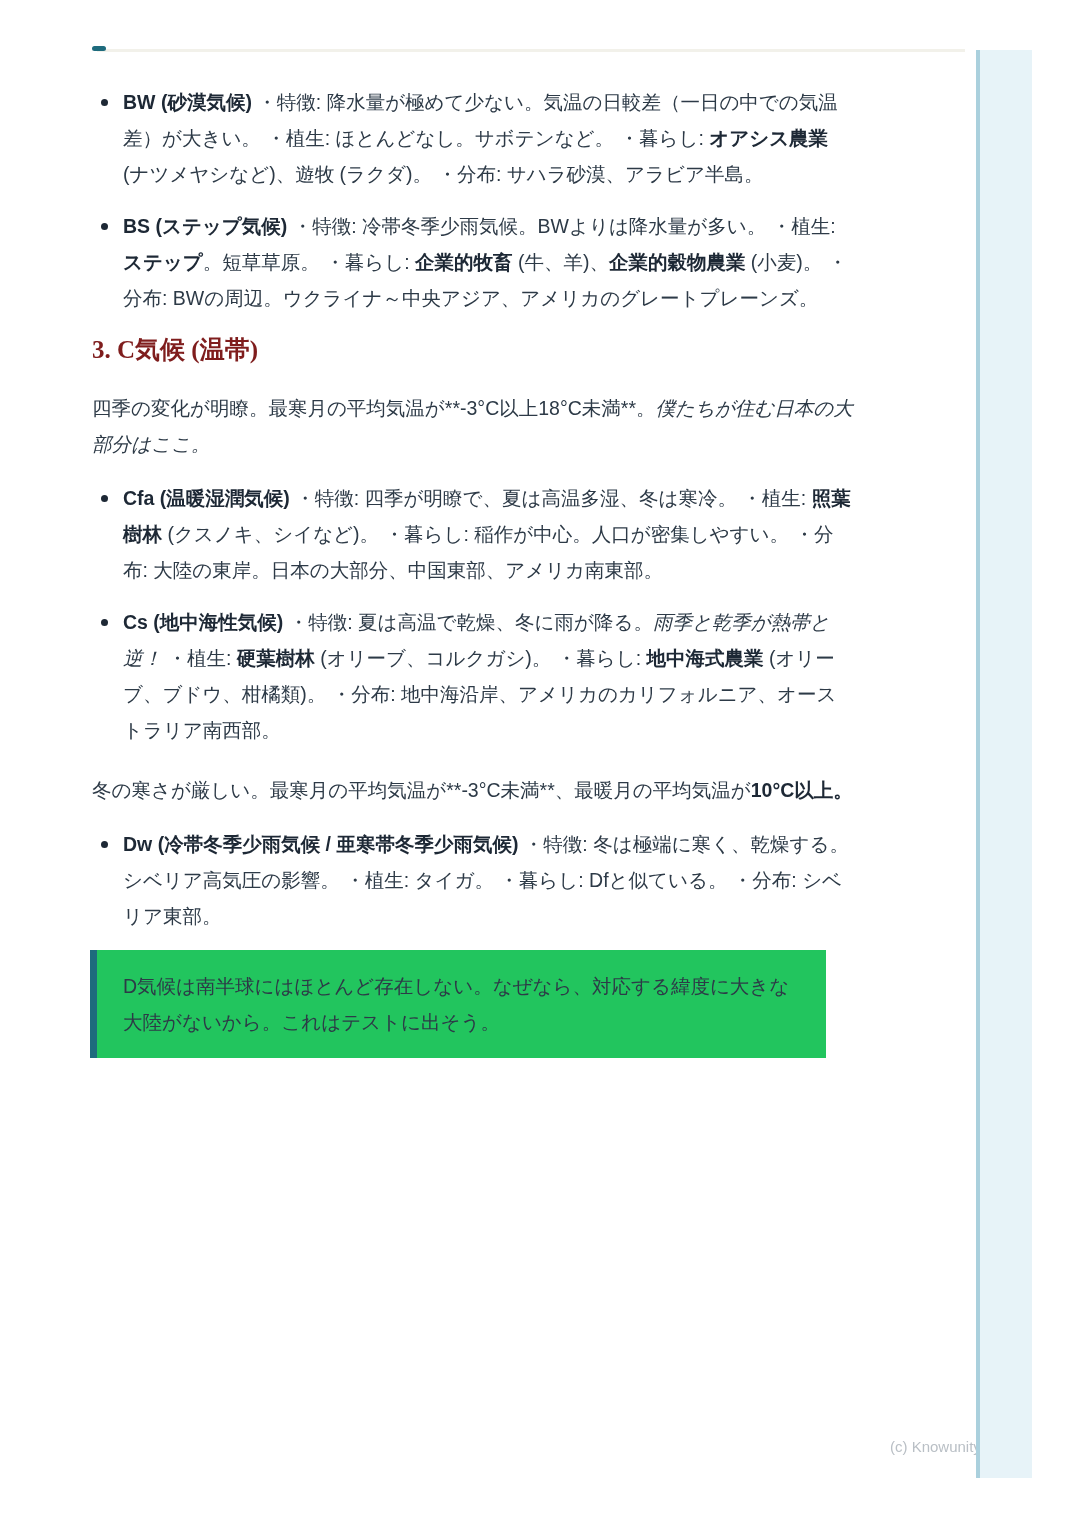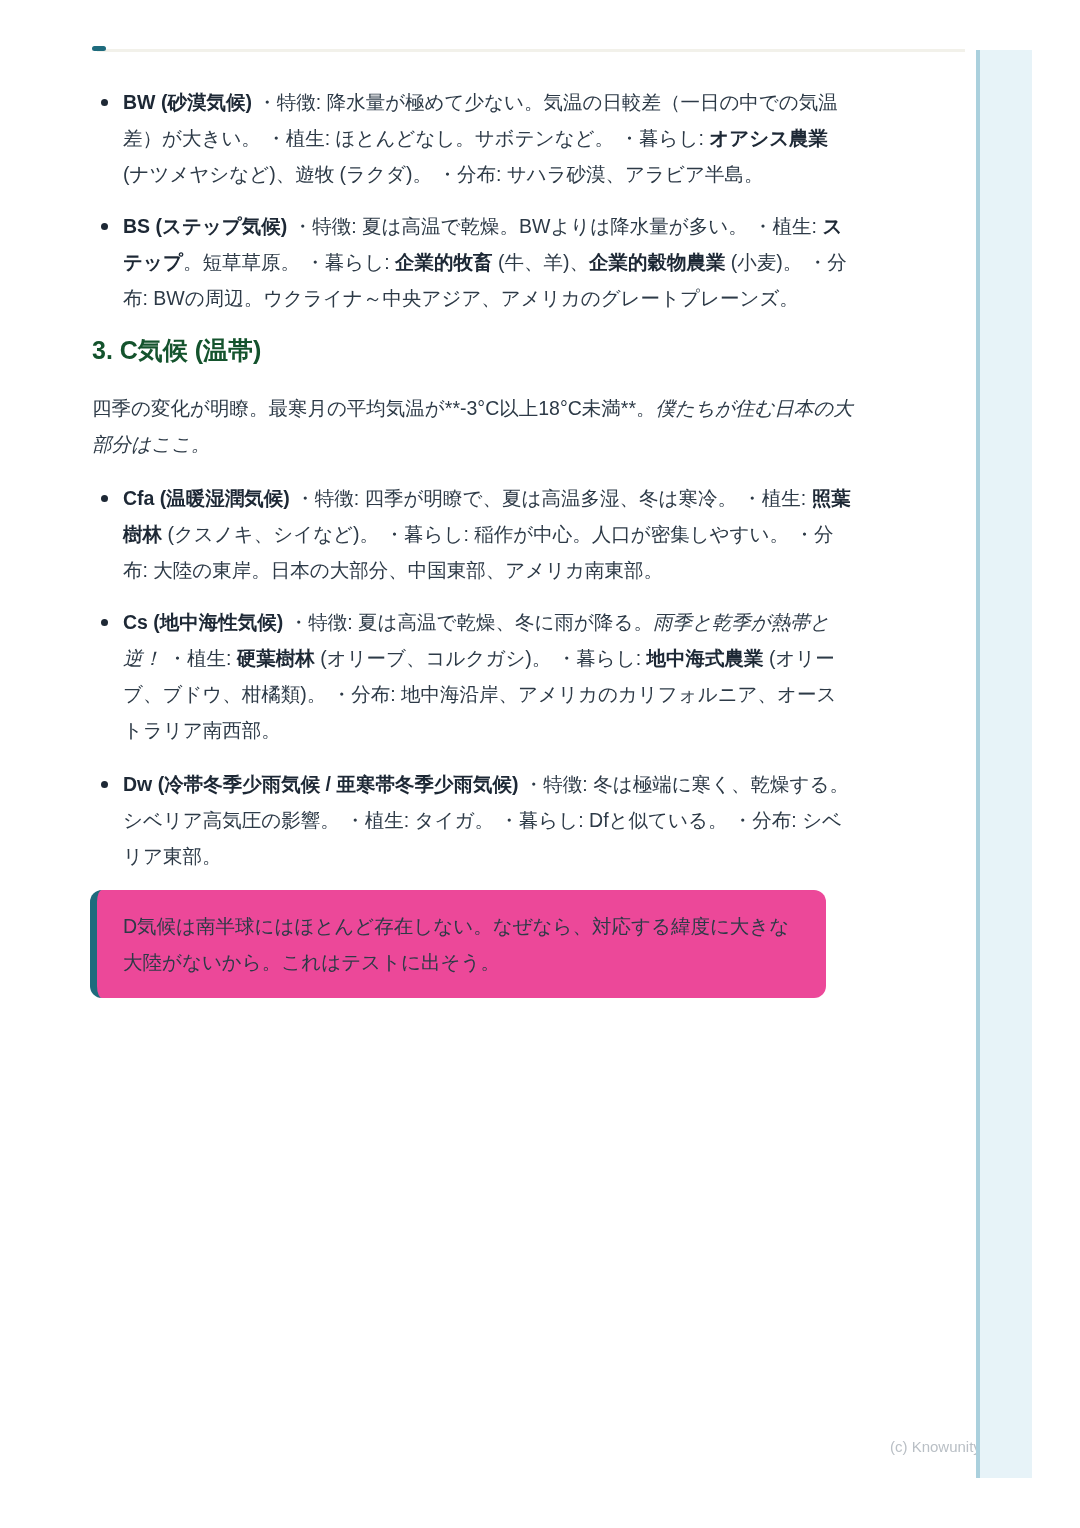--- a/index.html
+++ b/index.html
@@ -68,32 +68,33 @@
     border-radius: 50%;
     background: #1d2835;
   }
   ul.climate-list:first-child { margin-top: 0; }
 
   h2.section-heading {
     margin: 18px 0 0 0;
     font-size: 25px;
     line-height: 32px;
     font-weight: 700;
-    color: #14532d;
+    color: #7f1d1d;
+    font-family: Liberation Serif, serif;
   }
   p.section-intro {
     margin: 24px 0 0 0;
   }
 
   .callout {
     margin: 8px 0 12px -2px;
     width: 679px;
     border-left: 7px solid #1e6b7d;
-    background: #ec4899;
-    border-radius: 12px;
+    background: #22c55e;
+    border-radius: 0;
     padding: 18px 24px 18px 26px;
   }
   .callout p { margin: 0; }
 
   .watermark {
     position: absolute;
     left: 890px;
     top: 1438px;
     font-size: 15px;
     color: #b9bfc5;
@@ -116,33 +117,34 @@
 
 <div class="page">
 
   <div class="clip-line"></div>
   <div class="clip-dash"></div>
 
   <div class="content">
 
     <ul class="climate-list">
       <li><strong>BW (砂漠気候)</strong><span> ・特徴: 降水量が極めて少ない。気温の日較差（一日の中での気温差）が大きい。 ・植生: ほとんどなし。サボテンなど。 ・暮らし: </span><strong>オアシス農業</strong><span> (ナツメヤシなど)、遊牧 (ラクダ)。 ・分布: サハラ砂漠、アラビア半島。</span></li>
-      <li><strong>BS (ステップ気候)</strong><span> ・特徴: 夏は高温で乾燥。BWよりは降水量が多い。 ・植生: </span><strong>ステップ</strong><span>。短草草原。 ・暮らし: </span><strong>企業的牧畜</strong><span> (牛、羊)、</span><strong>企業的穀物農業</strong><span> (小麦)。 ・分布: BWの周辺。ウクライナ～中央アジア、アメリカのグレートプレーンズ。</span></li>
+      <li><strong>BS (ステップ気候)</strong><span> ・特徴: 冷帯冬季少雨気候。BWよりは降水量が多い。 ・植生: </span><strong>ステップ</strong><span>。短草草原。 ・暮らし: </span><strong>企業的牧畜</strong><span> (牛、羊)、</span><strong>企業的穀物農業</strong><span> (小麦)。 ・分布: BWの周辺。ウクライナ～中央アジア、アメリカのグレートプレーンズ。</span></li>
     </ul>
 
     <h2 class="section-heading">3. C気候 (温帯)</h2>
 
     <p class="section-intro"><span>四季の変化が明瞭。最寒月の平均気温が**-3°C以上18°C未満**。</span><em>僕たちが住む日本の大部分はここ。</em></p>
 
     <ul class="climate-list">
       <li><strong>Cfa (温暖湿潤気候)</strong><span> ・特徴: 四季が明瞭で、夏は高温多湿、冬は寒冷。 ・植生: </span><strong>照葉樹林</strong><span> (クスノキ、シイなど)。 ・暮らし: 稲作が中心。人口が密集しやすい。 ・分布: 大陸の東岸。日本の大部分、中国東部、アメリカ南東部。</span></li>
       <li><strong>Cs (地中海性気候)</strong><span> ・特徴: 夏は高温で乾燥、冬に雨が降る。</span><em>雨季と乾季が熱帯と逆！</em><span> ・植生: </span><strong>硬葉樹林</strong><span> (オリーブ、コルクガシ)。 ・暮らし: </span><strong>地中海式農業</strong><span> (オリーブ、ブドウ、柑橘類)。 ・分布: 地中海沿岸、アメリカのカリフォルニア、オーストラリア南西部。</span></li>
     </ul>
 
 
+    <p class="section-intro"><span>冬の寒さが厳しい。最寒月の平均気温が**-3°C未満**、最暖月の平均気温が</span><strong>10°C以上。</strong></p>
 
     <ul class="climate-list">
       <li><strong>Dw (冷帯冬季少雨気候 / 亜寒帯冬季少雨気候)</strong><span> ・特徴: 冬は極端に寒く、乾燥する。シベリア高気圧の影響。 ・植生: タイガ。 ・暮らし: Dfと似ている。 ・分布: シベリア東部。</span></li>
     </ul>
 
     <div class="callout">
       <p>D気候は南半球にはほとんど存在しない。なぜなら、対応する緯度に大きな大陸がないから。これはテストに出そう。</p>
     </div>
 
   </div>

